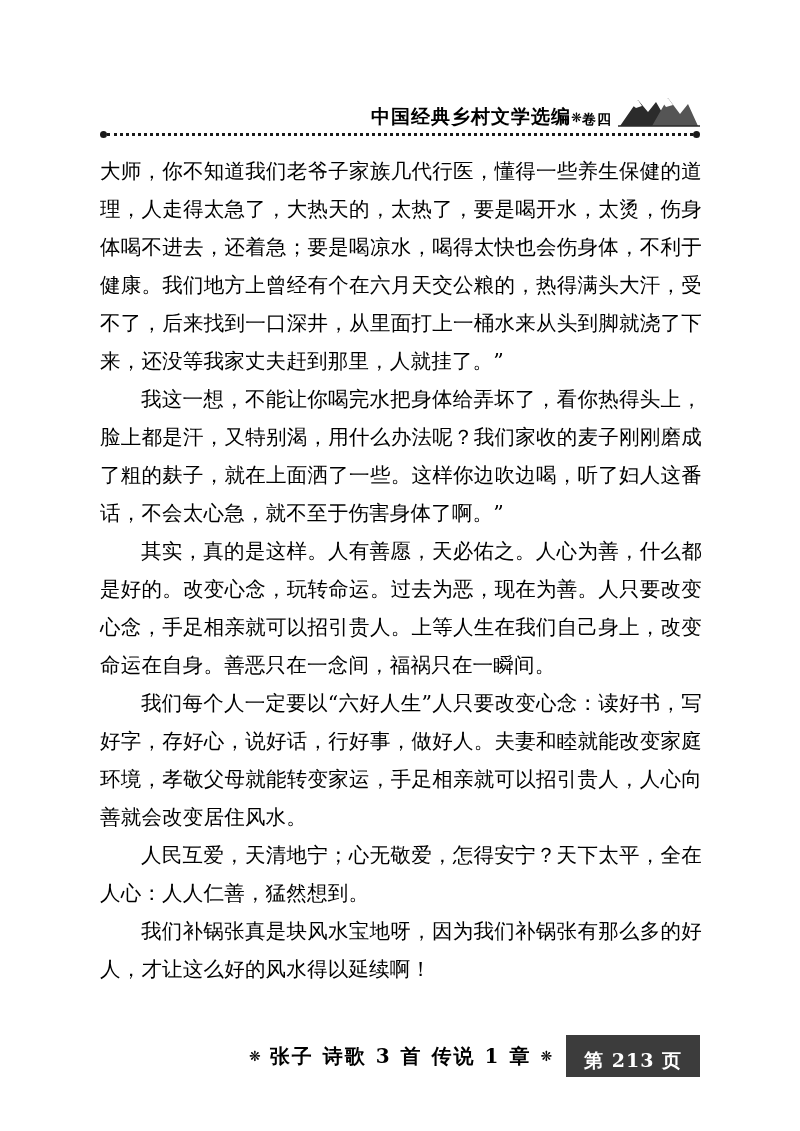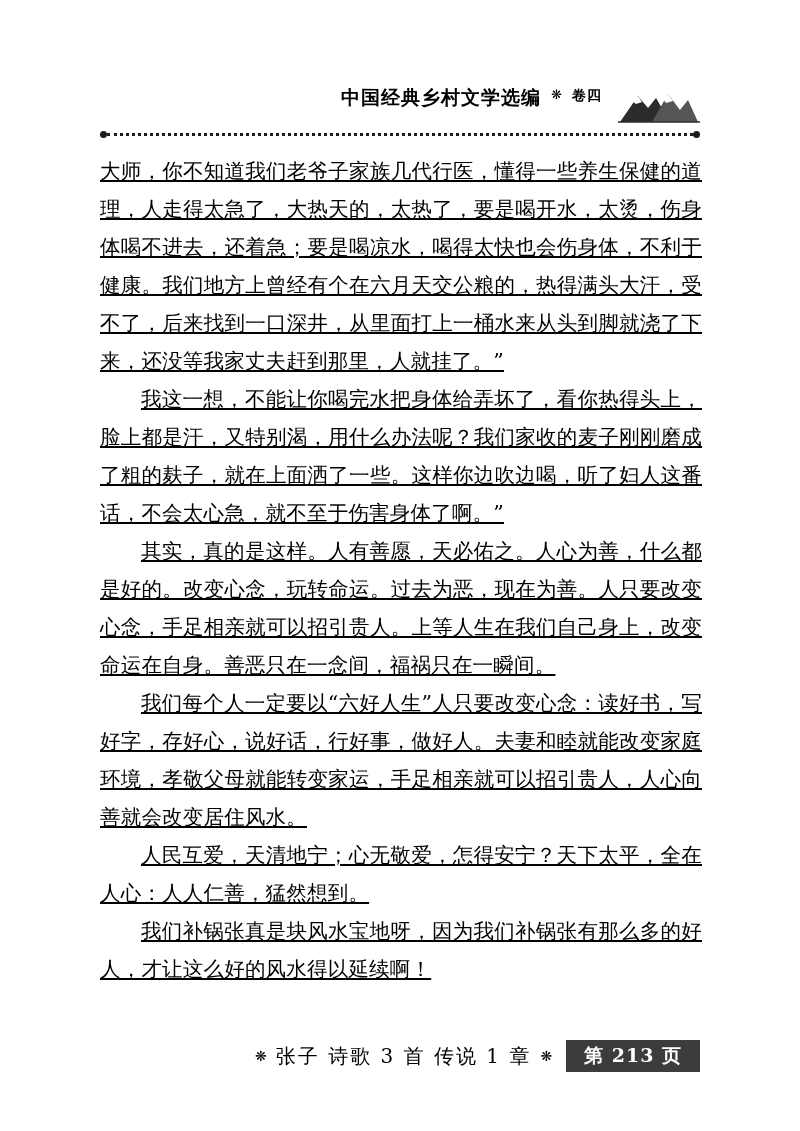--- a/index.html
+++ b/index.html
@@ -26,24 +26,23 @@
   
   .header {
     position: absolute;
     left: 100px;
     top: 88px;
     width: 600px;
     height: 44px;
   }
   .header-inner {
     display: flex;
-    align-items: flex-start;
+    align-items: flex-end;
     justify-content: flex-end;
     height: 38px;
-    gap: 10px;
   }
   .header-title {
     font-size: 19px;
     font-weight: bold;
     letter-spacing: 1px;
     font-family: "DejaVu Serif", "Liberation Serif", serif;
     line-height: 1;
     white-space: nowrap;
   }
   .header-star {
@@ -96,21 +95,20 @@
     width: 602px;
   }
   .para {
     font-size: 20.5px;
     line-height: 38px;
     text-align: justify;
     text-justify: inter-ideograph;
     margin: 0 0 0 0;
     letter-spacing: 0.2px;
     font-family: "DejaVu Serif", "Liberation Serif", serif;
-    text-decoration: underline;
   }
   .para.indent {
     text-indent: 41px;
   }
 
   
   .footer {
     position: absolute;
     left: 100px;
     top: 1038px;
@@ -125,31 +123,31 @@
     align-items: center;
     gap: 9px;
     margin-right: 14px;
   }
   .footer-star {
     font-size: 14px;
     line-height: 1;
   }
   .footer-text {
     font-size: 20px;
-    font-weight: normal;
+    font-weight: bold;
     letter-spacing: 2px;
     white-space: nowrap;
   }
   .page-box {
     background: #3c3c3c;
     color: #ffffff;
     font-size: 19px;
     font-weight: bold;
     letter-spacing: 1px;
-    padding: 5px 18px 6px 18px;
+    padding: 15px 18px 6px 18px;
     white-space: nowrap;
     line-height: 1.15;
   }
 </style>
 </head>
 <body>
 
 <div class="page">
 
   <div class="header">

